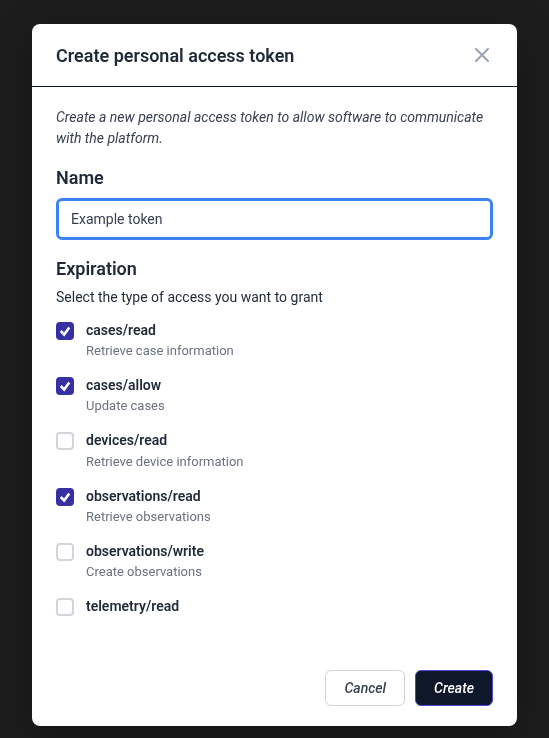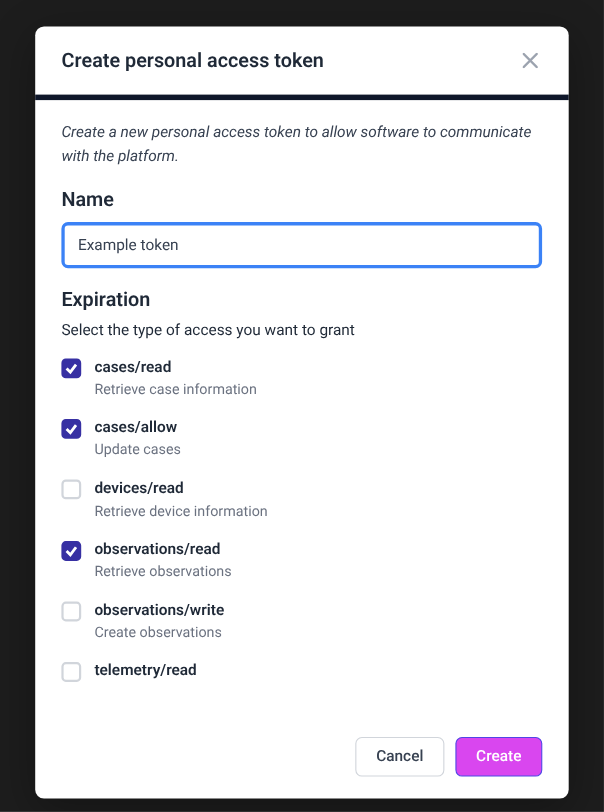--- a/index.html
+++ b/index.html
@@ -27,21 +27,21 @@
       right: 32px;
       bottom: 12px;
       background: #fff;
       border-radius: 8px;
       box-shadow: 0 10px 40px rgba(0,0,0,0.3);
       display: flex;
       flex-direction: column;
     }
     .modal-header {
       padding: 20px 24px;
-      border-bottom: 5px solid #0f172a;
+      border-bottom: 1px solid #0f172a;
       display: flex;
       align-items: center;
       justify-content: space-between;
       text-align: center;
     }
     .modal-title {
       font-size: 18px;
       font-weight: 600;
       color: #1f2937;
     }
@@ -141,28 +141,29 @@
       justify-content: flex-end;
       gap: 10px;
     }
     .btn {
       padding: 9px 18px;
       border-radius: 6px;
       font-size: 14px;
       font-weight: 500;
       cursor: pointer;
       font-family: inherit;
+      font-style: italic;
     }
     .btn-secondary {
       background: #fff;
       border: 1px solid #d1d5db;
       color: #374151;
     }
     .btn-primary {
-      background: #d946ef;
+      background: #0f172a;
       border: 1px solid #4f46e5;
       color: #fff;
     }
   </style>
 </head>
 <body>
 
 <div class="backdrop"></div>
 
 <div class="modal">

